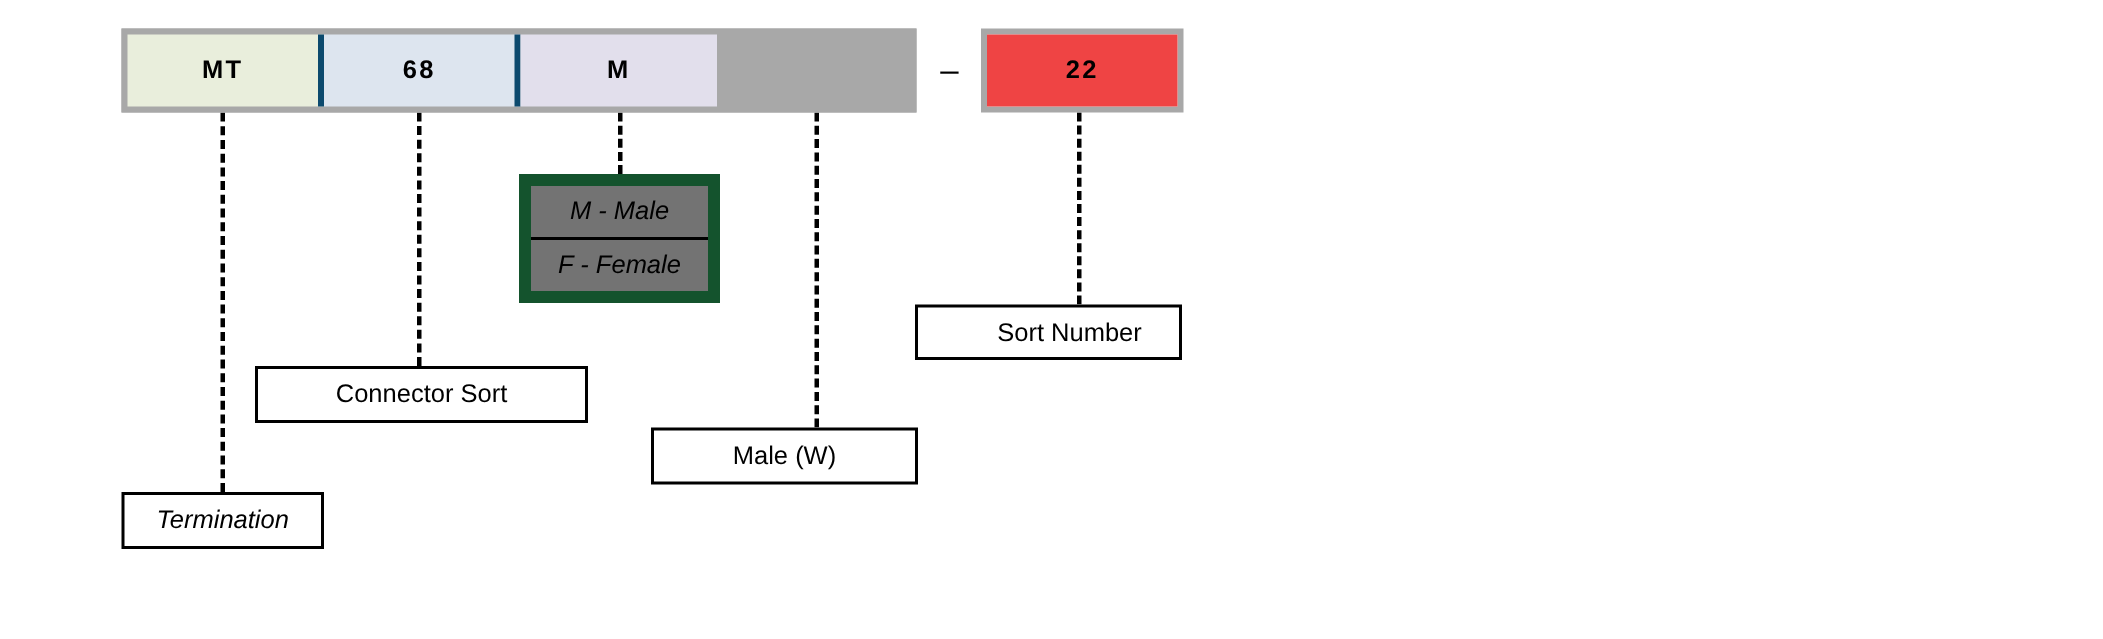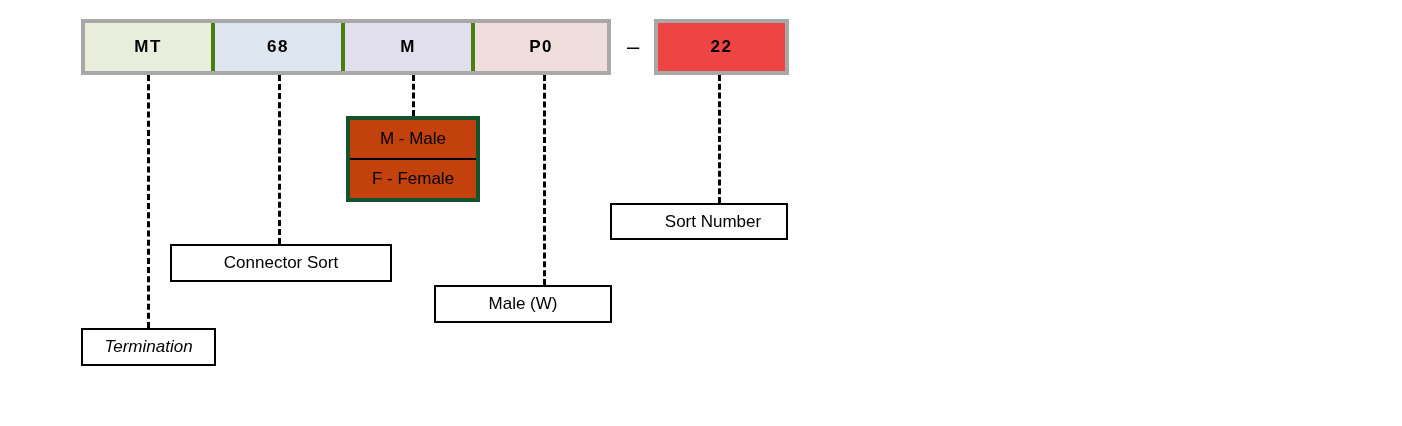--- a/index.html
+++ b/index.html
@@ -26,21 +26,21 @@
   }
   .code-cell {
     display: flex;
     align-items: center;
     justify-content: center;
     box-sizing: border-box;
     font-size: 17px;
     font-weight: bold;
     letter-spacing: 1.5px;
     color: #000000;
-    border-right: 4px solid #4d7c0f;
+    border-right: 4px solid #0c4a6e;
   }
   .code-cell:last-child { border-right: none; }
 
   .separator {
     position: absolute;
     font-size: 22px;
     color: #000000;
     font-family: "Liberation Sans", sans-serif;
     line-height: 1;
     text-align: center;
@@ -64,24 +64,25 @@
     justify-content: center;
     font-size: 17px;
     color: #000000;
     white-space: nowrap;
   }
 
   
   .callout-table {
     position: absolute;
     box-sizing: border-box;
-    border: 4px solid #14532d;
-    background: #c2410c;
+    border: 8px solid #14532d;
+    background: #737373;
     display: flex;
     flex-direction: column;
+    font-style: italic;
   }
   .callout-table-row {
     flex: 1 1 0;
     display: flex;
     align-items: center;
     justify-content: center;
     font-size: 17px;
     color: #000000;
     border-bottom: 2px solid #000000;
     white-space: nowrap;
@@ -100,21 +101,20 @@
   <div class="leader" style="left:412px; top:75px; height:41px;"></div>
 
   <div class="leader" style="left:543px; top:75px; height:210px;"></div>
 
   <div class="leader" style="left:718px; top:75px; height:128px;"></div>
 
   <div class="code-group" style="left:81px; top:19px; width:530px; height:56px;">
     <div class="code-cell" style="width:131px; background:#e9eedc;">MT</div>
     <div class="code-cell" style="width:131px; background:#dde5ef;">68</div>
     <div class="code-cell" style="width:131px; background:#e2dfec;">M</div>
-    <div class="code-cell" style="width:133px; background:#f0dedd;">P0</div>
   </div>
 
   <div class="separator" style="left:618px; top:36px; width:30px;">–</div>
 
   <div class="code-group" style="left:654px; top:19px; width:135px; height:56px;">
     <div class="code-cell" style="width:127px; background:#ef4444;">22</div>
   </div>
 
   <div class="callout-table" style="left:346px; top:116px; width:134px; height:86px;">
     <div class="callout-table-row">M - Male</div>

